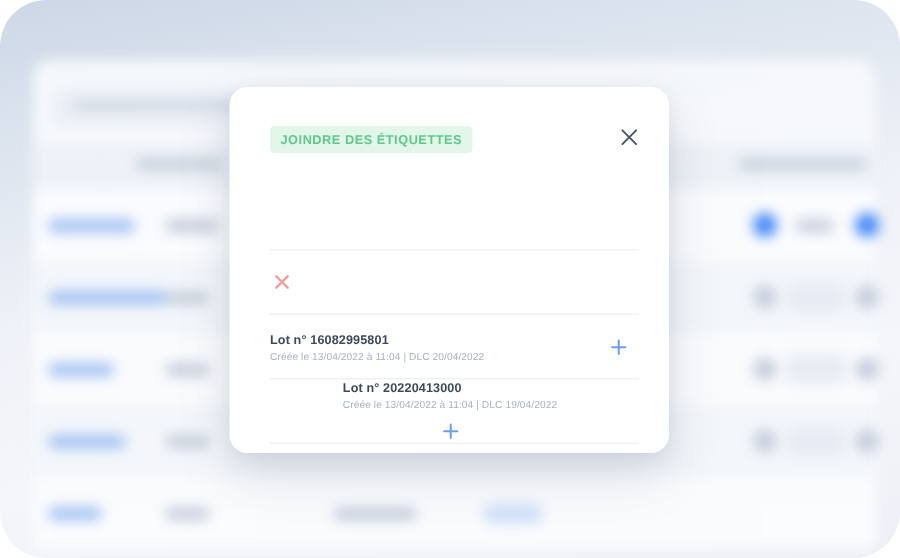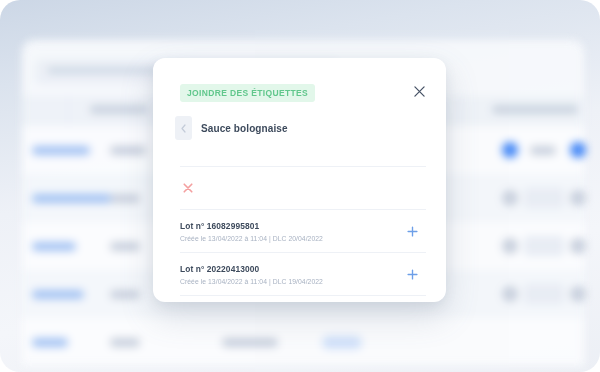--- a/index.html
+++ b/index.html
@@ -10,21 +10,21 @@
     height: 372px;
     background: transparent;
     font-family: "Liberation Sans", sans-serif;
     overflow: hidden;
   }
 
   #app {
     position: relative;
     width: 600px;
     height: 372px;
-    border-radius: 20px;
+    border-radius: 31px;
     overflow: hidden;
     background: linear-gradient(170deg, #ccd7e6 0%, #dbe3ee 18%, #eef1f7 45%, #f4f6fa 70%, #eceff5 100%);
   }
 
   
   .bg-layer {
     position: absolute;
     inset: 0;
     filter: blur(4.2px);
     -webkit-filter: blur(4.2px);
@@ -225,21 +225,21 @@
 
   .lot-row {
     position: relative;
     border-top: 1px solid #eef1f6;
     height: 42px;
     display: flex;
     align-items: center;
     justify-content: space-between;
     padding-right: 6px;
   }
-  .lot-row:last-child { border-bottom: 1px solid #eef1f6; }
+  .lot-row:last-child { border-bottom: 1px solid #eef1f6; flex-direction: column; }
 
   .lot-texts { display: flex; flex-direction: column; gap: 4px; }
 
   .lot-title {
     font-size: 8.4px;
     font-weight: bold;
     color: #3d4a5c;
     letter-spacing: .1px;
   }
 
@@ -327,28 +327,20 @@
       <div class="modal-header">
         <div class="badge">JOINDRE DES ÉTIQUETTES</div>
 
         <div class="close-btn">
           <svg width="11" height="11" viewBox="0 0 12 12" aria-hidden="true">
             <path d="M1 1 L11 11 M11 1 L1 11" stroke="#4a5568" stroke-width="1.4" stroke-linecap="round" fill="none"></path>
           </svg>
         </div>
       </div>
 
-      <div class="product-row">
-        <div class="back-btn">
-          <svg width="5" height="9" viewBox="0 0 5 9" aria-hidden="true">
-            <path d="M4 1 L1 4.5 L4 8" stroke="#c3cbd8" stroke-width="1.2" fill="none" stroke-linecap="round" stroke-linejoin="round"></path>
-          </svg>
-        </div>
-        <div class="product-name">Sauce bolognaise</div>
-      </div>
 
 
       <div class="lot-list">
 
         <div class="lot-row">
           <div class="lot-action remove">
             <svg width="10" height="10" viewBox="0 0 12 12" aria-hidden="true">
               <path d="M1.5 1.5 L10.5 10.5 M10.5 1.5 L1.5 10.5" stroke="#f4a0a0" stroke-width="2" stroke-linecap="round" fill="none"></path>
             </svg>
           </div>

